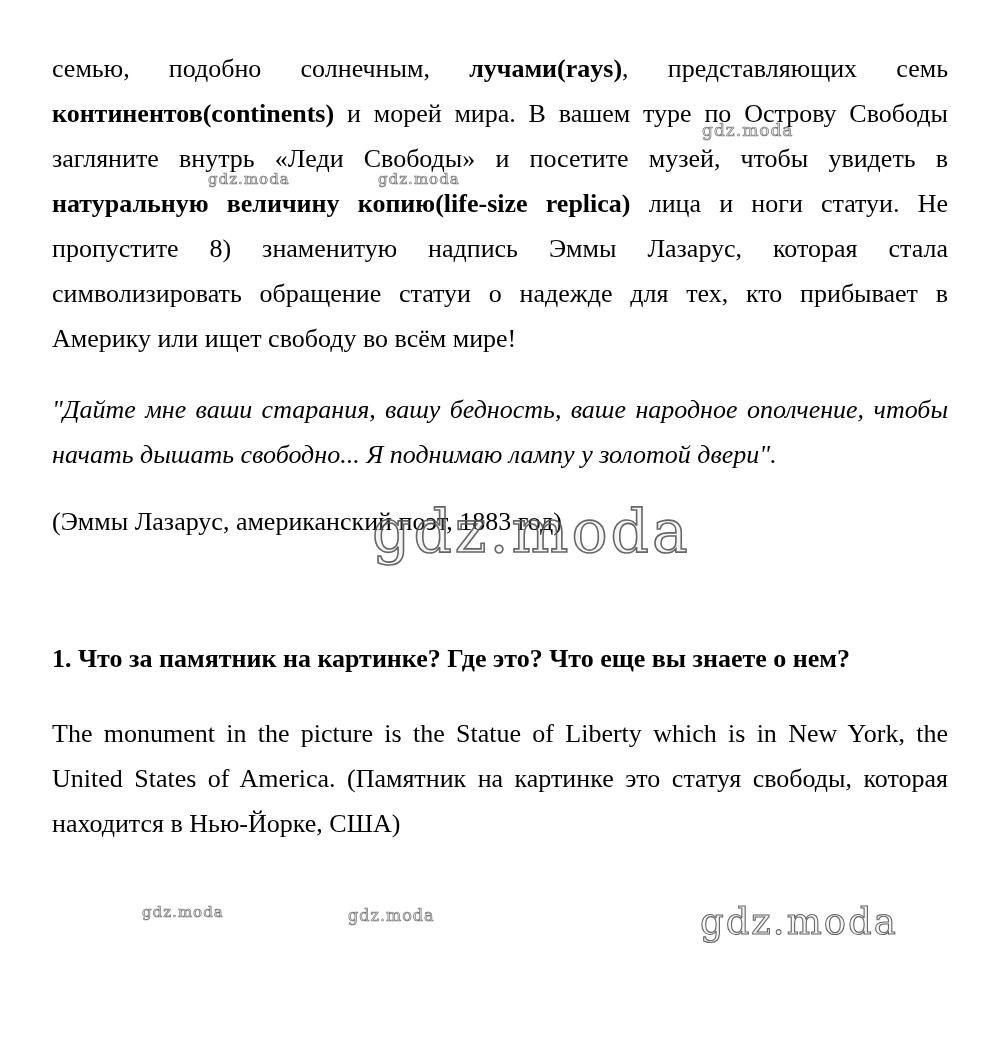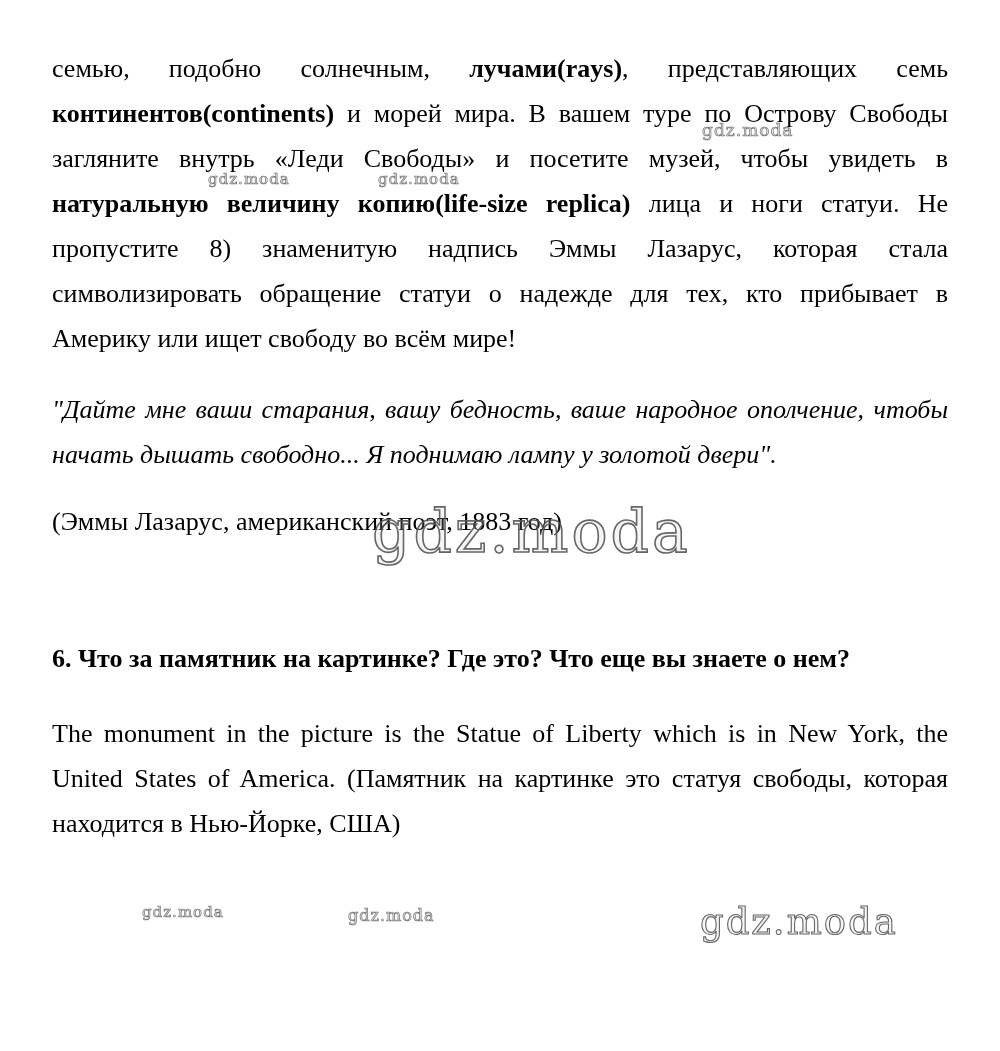--- a/index.html
+++ b/index.html
@@ -86,21 +86,21 @@
 <body>
 
 <div class="page">
 
   <p class="body-text"><span>семью, подобно солнечным, </span><b>лучами(rays)</b><span>, представляющих семь </span><b>континентов(continents)</b><span> и морей мира. В вашем туре по Острову Свободы загляните внутрь «Леди Свободы» и посетите музей, чтобы увидеть в </span><b>натуральную величину копию(life-size replica)</b><span> лица и ноги статуи. Не пропустите 8) знаменитую надпись Эммы Лазарус, которая стала символизировать обращение статуи о надежде для тех, кто прибывает в Америку или ищет свободу во всём мире!</span></p>
 
   <p class="quote">"Дайте мне ваши старания, вашу бедность, ваше народное ополчение, чтобы начать дышать свободно... Я поднимаю лампу у золотой двери".</p>
 
   <p class="attribution">(Эммы Лазарус, американский поэт, 1883 год)</p>
 
-  <h2 class="question">6. Что за памятник на картинке? Где это? Что еще вы знаете о нем?</h2>
+  <h2 class="question">1. Что за памятник на картинке? Где это? Что еще вы знаете о нем?</h2>
 
   <p class="answer">The monument in the picture is the Statue of Liberty which is in New York, the United States of America. (Памятник на картинке это статуя свободы, которая находится в Нью-Йорке, США)</p>
 
   <span class="wm wm-s1">gdz.moda</span>
   <span class="wm wm-s2">gdz.moda</span>
   <span class="wm wm-s3">gdz.moda</span>
   <span class="wm wm-big wm-outline-big">gdz.moda</span>
   <span class="wm wm-s4">gdz.moda</span>
   <span class="wm wm-s5">gdz.moda</span>
   <span class="wm wm-med wm-outline-med">gdz.moda</span>

